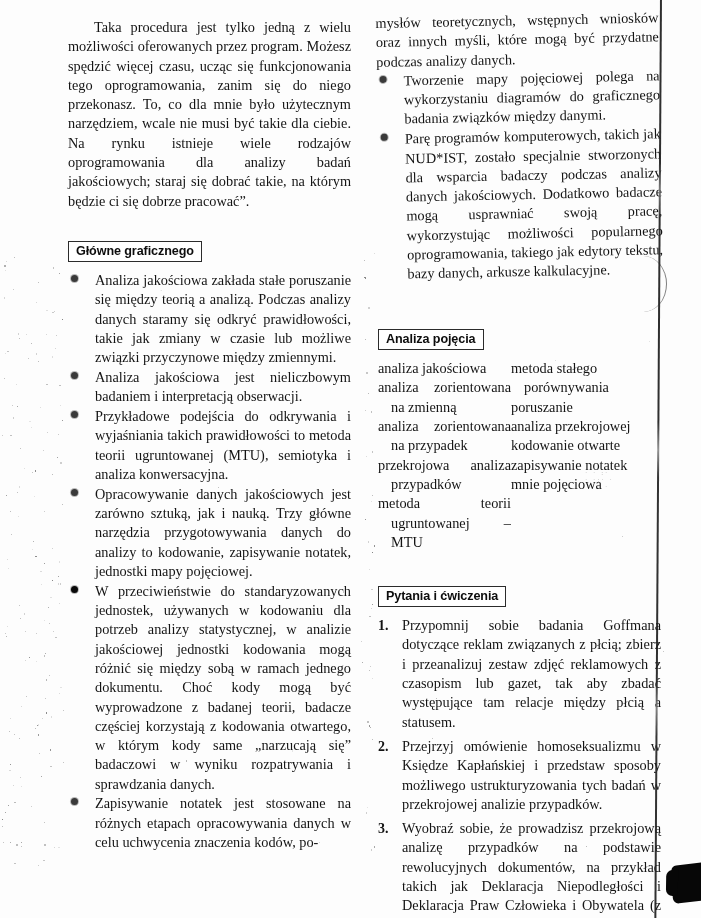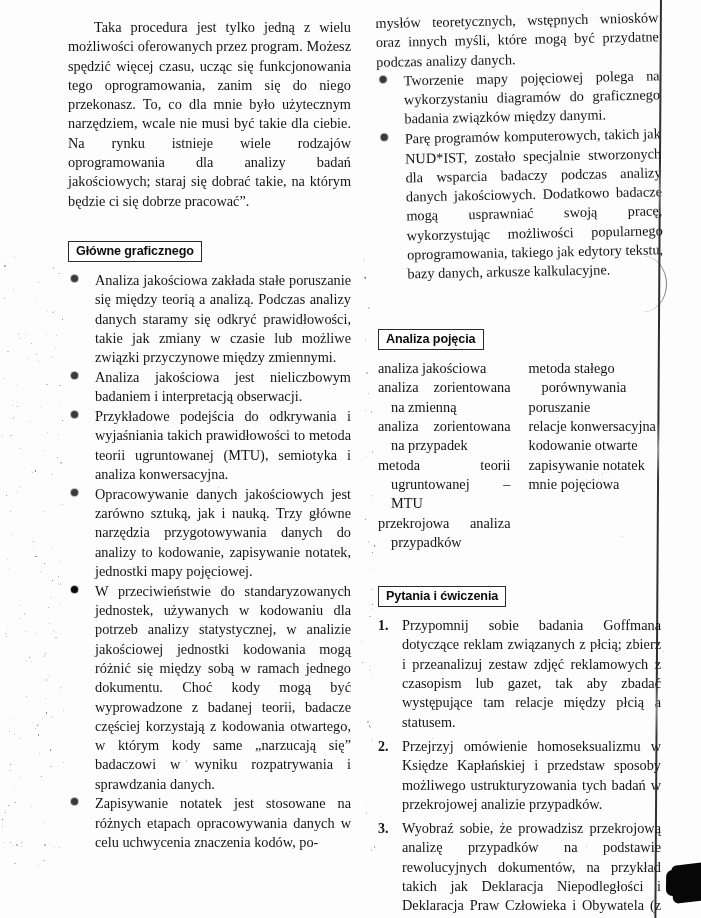--- a/index.html
+++ b/index.html
@@ -174,21 +174,20 @@
     left: 0;
     top: 0;
     font-weight: bold;
     font-size: 14px;
     font-family: "Liberation Serif", serif;
   }
 
   
   .glossary {
     display: flex;
-    gap: 18px;
   }
   .glossary .gcol {
     width: 133px;
   }
   .glossary .gterm {
     font-size: 14.3px;
     line-height: 19.3px;
     text-align: justify;
     text-indent: 0;
     padding-left: 13px;
@@ -265,27 +264,27 @@
 
     <div class="section-head">Analiza pojęcia</div>
 
     <div class="spacer-sm"></div>
 
     <div class="glossary">
       <div class="gcol left">
         <div class="gterm">analiza jakościowa</div>
         <div class="gterm">analiza zorientowana na zmienną</div>
         <div class="gterm">analiza zorientowana na przypadek</div>
+        <div class="gterm">przekrojowa analiza przypadków</div>
         <div class="gterm">metoda teorii ugruntowanej – MTU</div>
-        <div class="gterm">przekrojowa analiza przypadków</div>
       </div>
       <div class="gcol right">
         <div class="gterm">metoda stałego porównywania</div>
         <div class="gterm">poruszanie</div>
-        <div class="gterm">relacje konwersacyjna</div>
+        <div class="gterm">analiza przekrojowej</div>
         <div class="gterm">kodowanie otwarte</div>
         <div class="gterm">zapisywanie notatek</div>
         <div class="gterm">mnie pojęciowa</div>
       </div>
     </div>
 
     <div style="height:34px"></div>
 
     <div class="section-head">Pytania i ćwiczenia</div>
 

